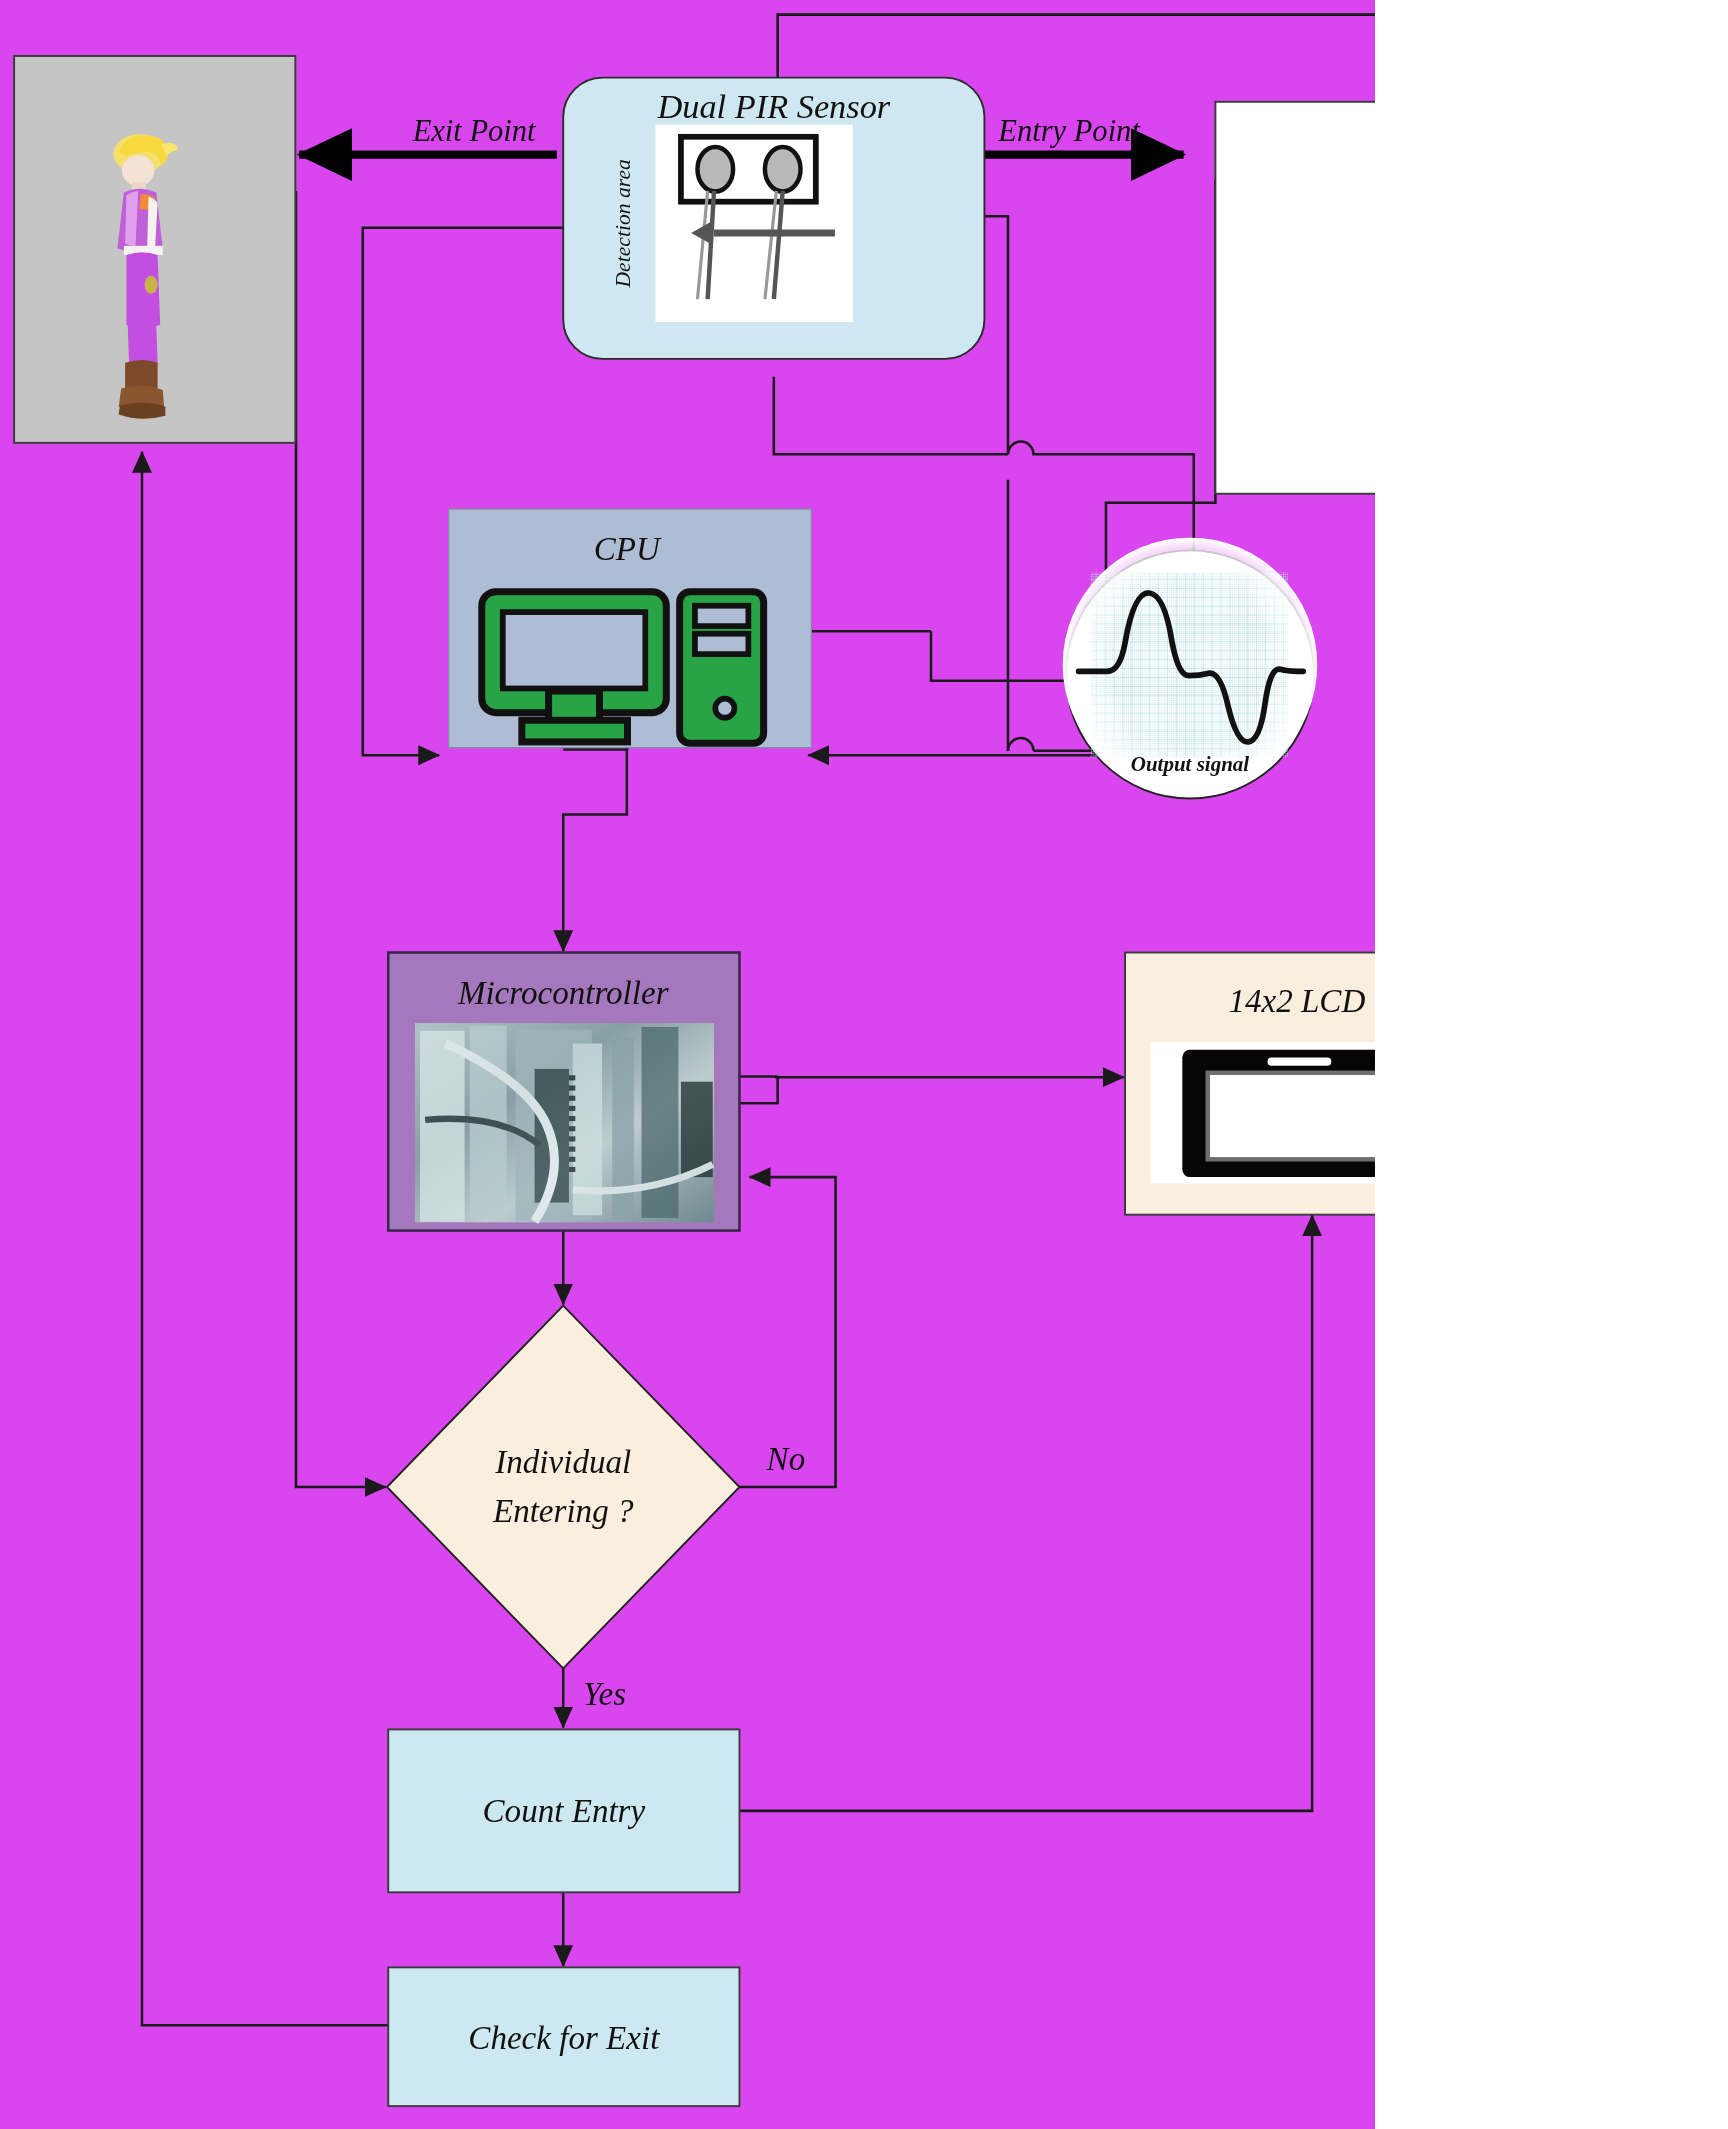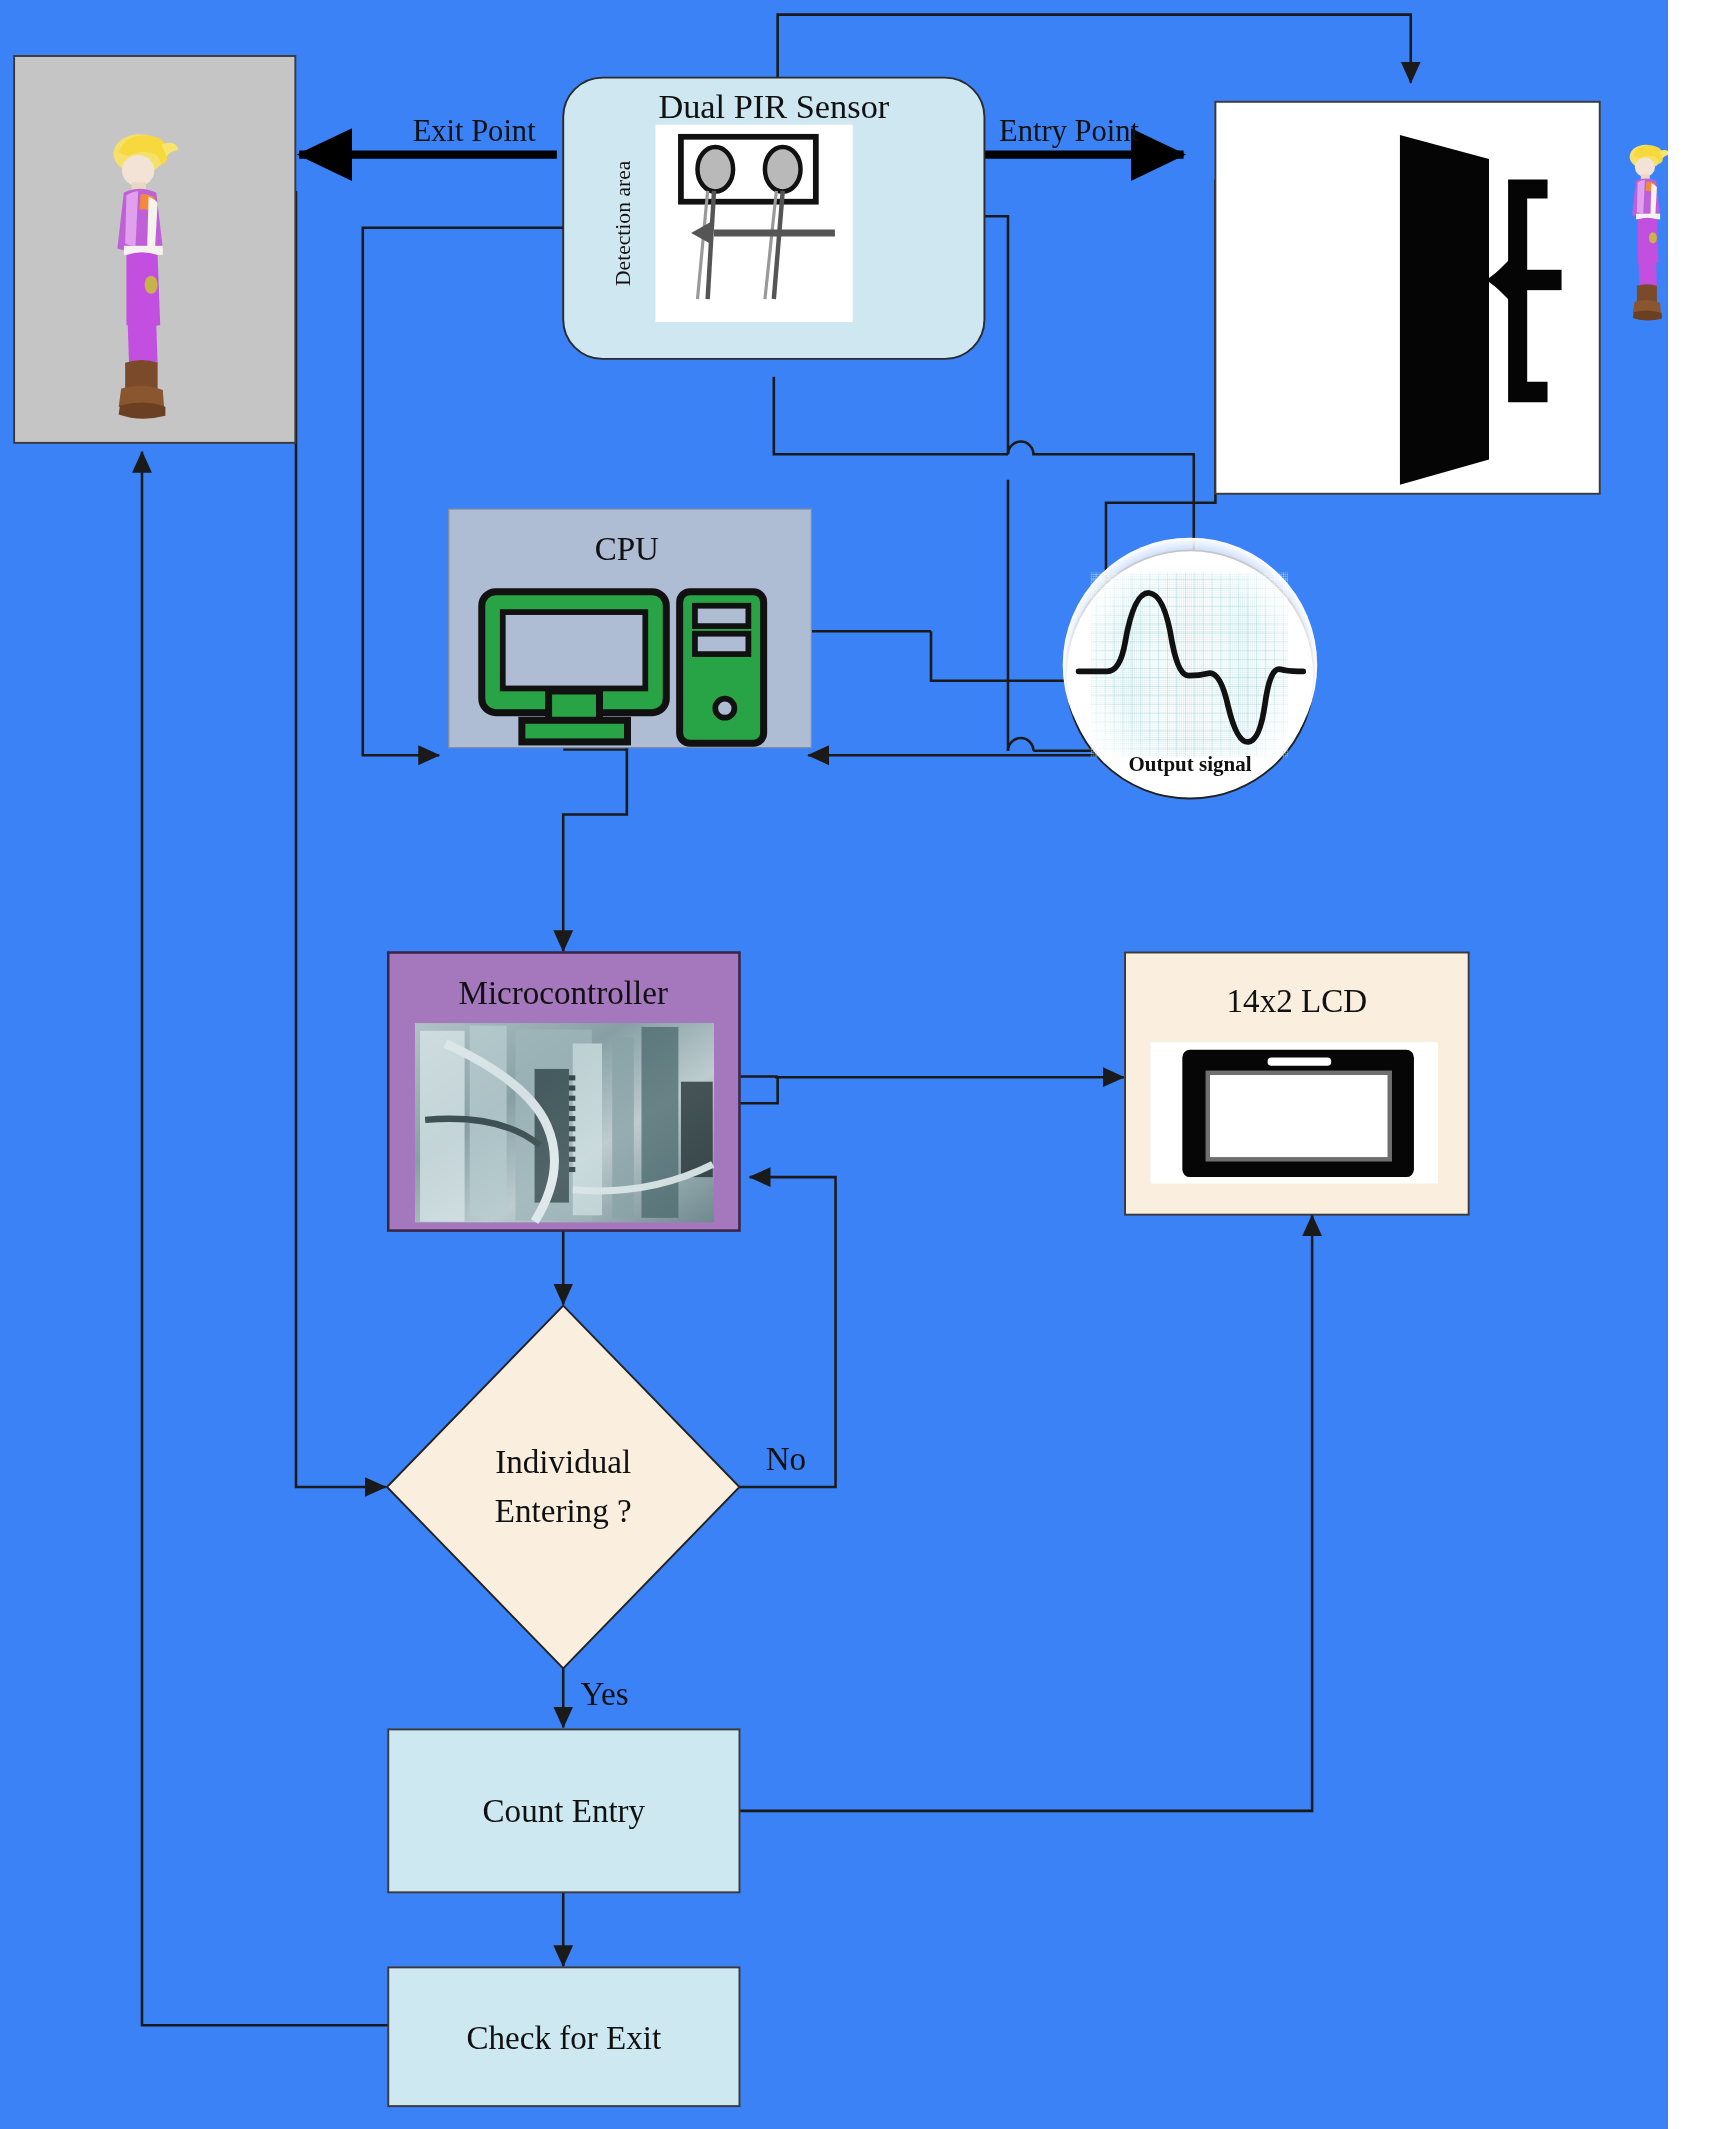--- a/index.html
+++ b/index.html
@@ -1,17 +1,17 @@
 <!DOCTYPE html>
 <html style="font-size:10.2px"><head>
 <meta charset="utf-8">
 <style>
   html,body{margin:0;padding:0;background:#ffffff;}
   body{font-family:"Liberation Serif",serif;}
-  #stage{position:relative;width:1668px;height:2129px;background:#3b82f6;overflow:hidden;}
+  #stage{position:relative;width:1375px;height:2129px;background:#d946ef;overflow:hidden;font-style:italic;}
   svg.layer{position:absolute;left:0;top:0;width:1729px;height:2129px;}
   .edge{fill:none;stroke:#1a1a1a;stroke-width:4;}
   .edge-thick{fill:none;stroke:#000;stroke-width:13;}
   .node-label{font-family:"Liberation Serif",serif;fill:#111;}
   .flowtext{font-family:"Liberation Serif",serif;fill:#111;}
 </style>
 </head>
 <body>
 
 <div id="stage">

